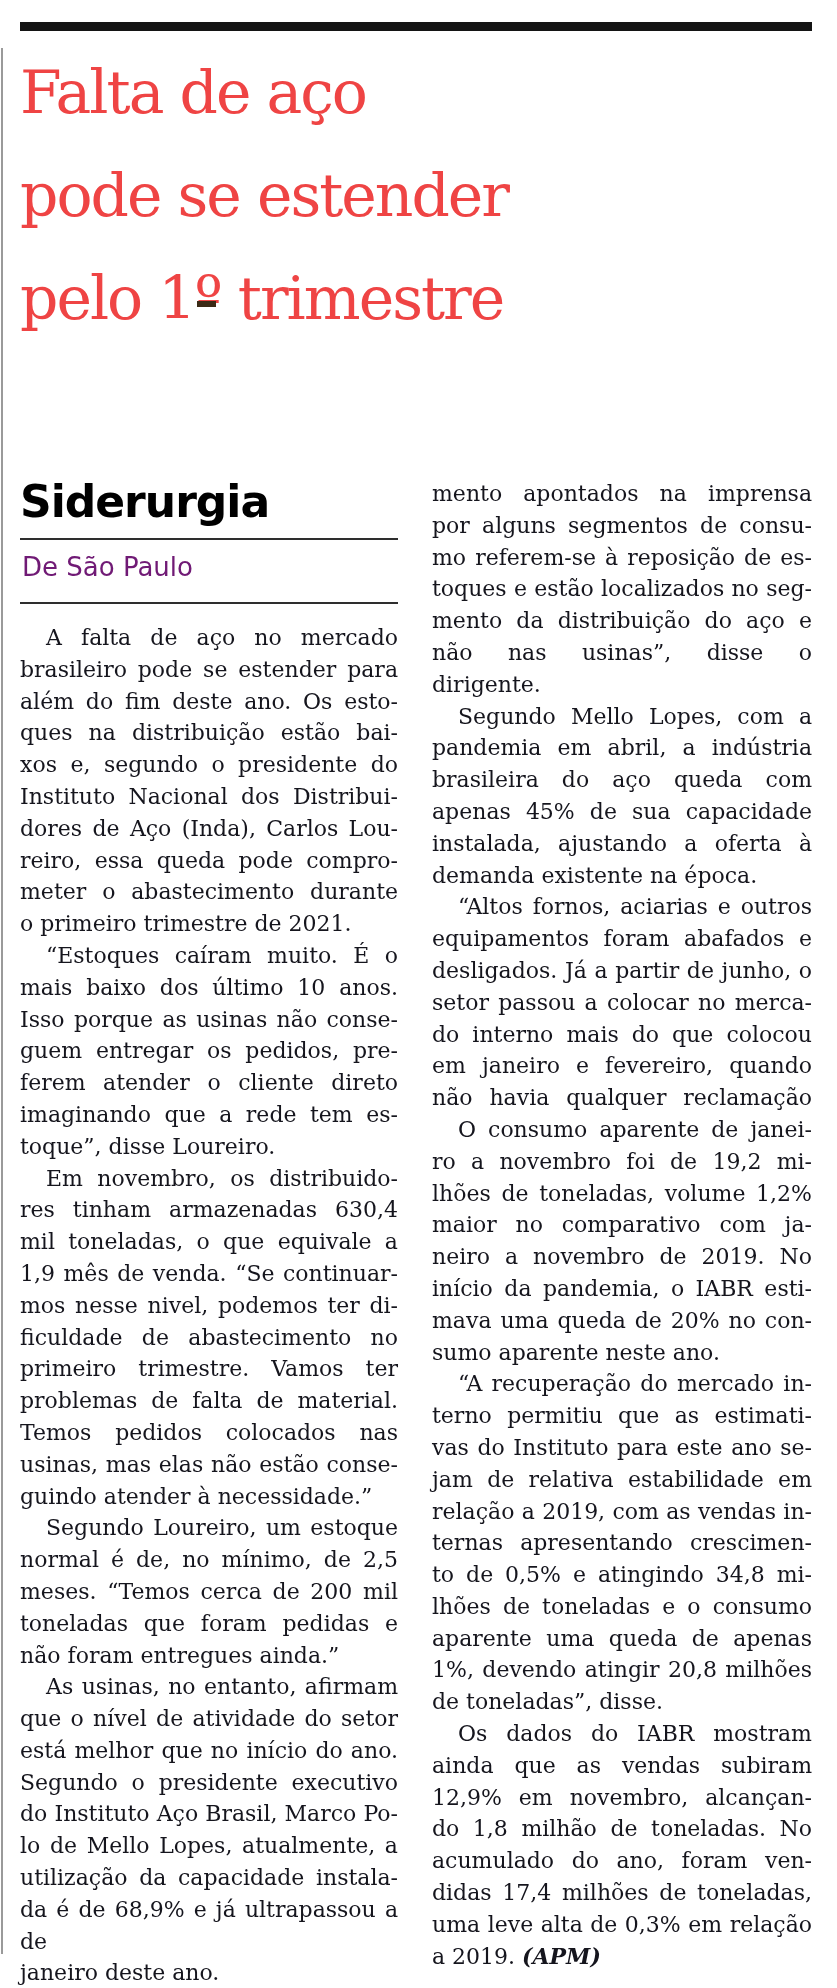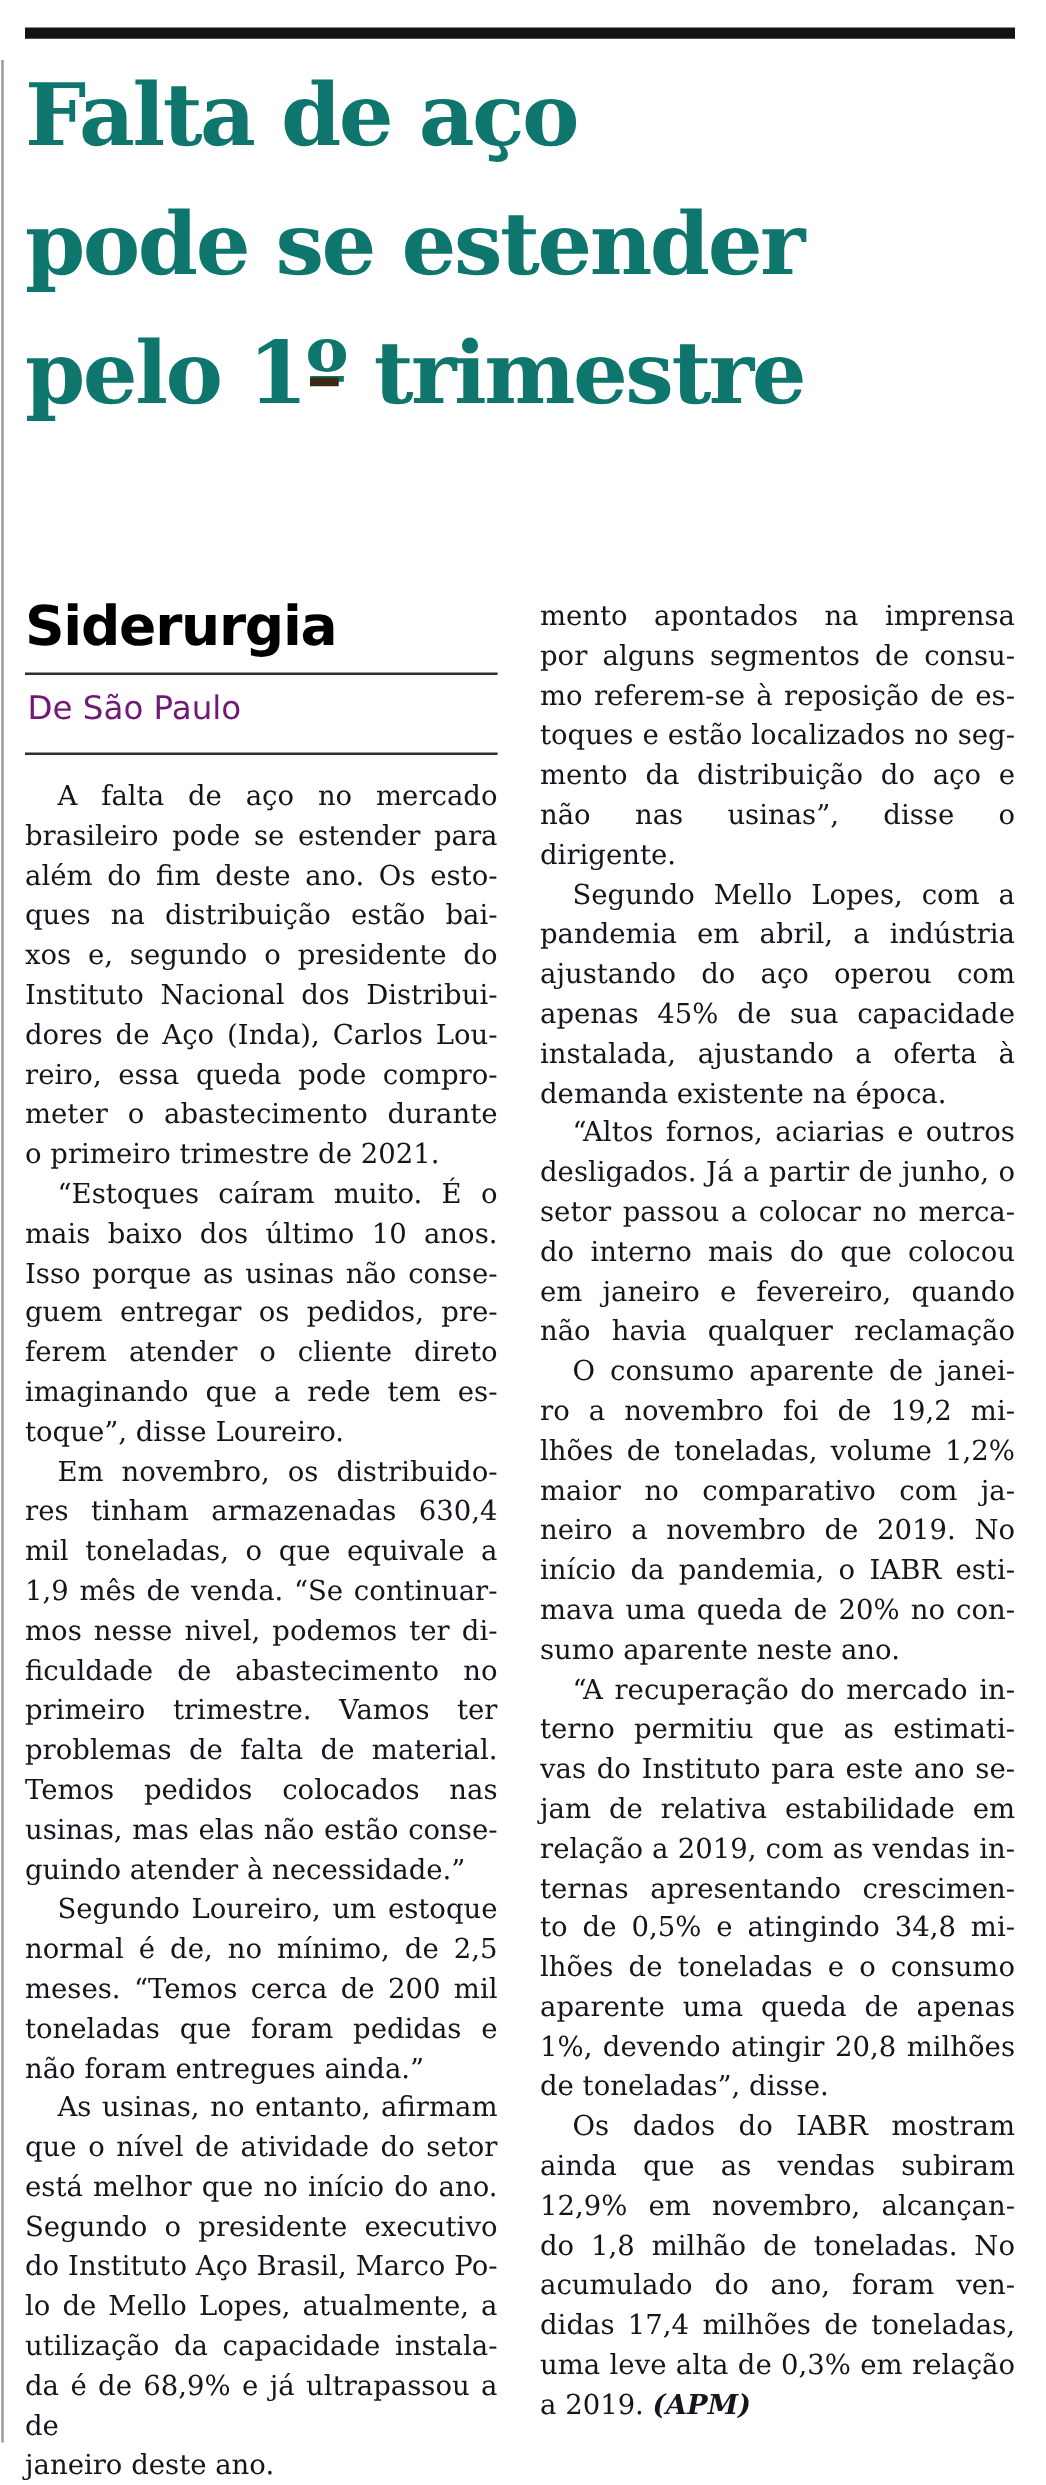--- a/index.html
+++ b/index.html
@@ -3,21 +3,21 @@
 <meta charset="utf-8">
 <style>
   html,body { margin:0; padding:0; background:#ffffff; }
   .page {
     position:relative; width:837px; height:1988px; background:#ffffff;
     box-sizing:border-box; padding:22px 25px 0 20px; overflow:hidden;
     font-family:"DejaVu Serif", serif; color:#16161e;
   }
   .edge-line { position:absolute; left:1px; top:48px; bottom:34px; width:2px; background:#9a9a9a; }
   .top-bar { height:9px; background:#141414; margin-bottom:10px; }
-  .headline { margin:0; font-weight:bold; font-size:69px; line-height:103px; letter-spacing:-2px; color:#0f766e; }
+  .headline { margin:0; font-weight:normal; font-size:60px; line-height:103px; letter-spacing:-2px; color:#ef4444; }
   .hl-line { white-space:nowrap; }
   .ord { position:relative; }
   .ord::after { content:""; position:absolute; left:0.05em; right:0.08em; bottom:0.44em; height:0.09em; background:#3b2a16; }
 
   .section-row { display:flex; gap:34px; margin-top:128px; }
   .col-left { width:378px; flex:0 0 378px; }
   .col-right { width:380px; flex:0 0 380px; }
 
   .kicker { font-family:"DejaVu Sans", sans-serif; font-weight:bold; font-size:44px; line-height:48px; letter-spacing:-1px; color:#000000; }
   .rule { height:2px; background:#2e2e2e; margin-top:12px; }
@@ -111,27 +111,28 @@
             <div class="bl first">mento apontados na imprensa</div>
             <div class="bl">por alguns segmentos de consu-</div>
             <div class="bl">mo referem-se à reposição de es-</div>
             <div class="bl">toques e estão localizados no seg-</div>
             <div class="bl">mento da distribuição do aço e</div>
             <div class="bl last">não nas usinas”, disse o dirigente.</div>
           </div>
           <div class="para ind">
             <div class="bl first">Segundo Mello Lopes, com a</div>
             <div class="bl">pandemia em abril, a indústria</div>
-            <div class="bl">ajustando do aço operou com</div>
+            <div class="bl">brasileira do aço queda com</div>
             <div class="bl">apenas 45% de sua capacidade</div>
             <div class="bl">instalada, ajustando a oferta à</div>
             <div class="bl last">demanda existente na época.</div>
           </div>
           <div class="para ind">
             <div class="bl first">“Altos fornos, aciarias e outros</div>
+            <div class="bl">equipamentos foram abafados e</div>
             <div class="bl">desligados. Já a partir de junho, o</div>
             <div class="bl">setor passou a colocar no merca-</div>
             <div class="bl">do interno mais do que colocou</div>
             <div class="bl">em janeiro e fevereiro, quando</div>
             <div class="bl">não havia qualquer reclamação</div>
           </div>
           <div class="para ind">
             <div class="bl first">O consumo aparente de janei-</div>
             <div class="bl">ro a novembro foi de 19,2 mi-</div>
             <div class="bl">lhões de toneladas, volume 1,2%</div>

